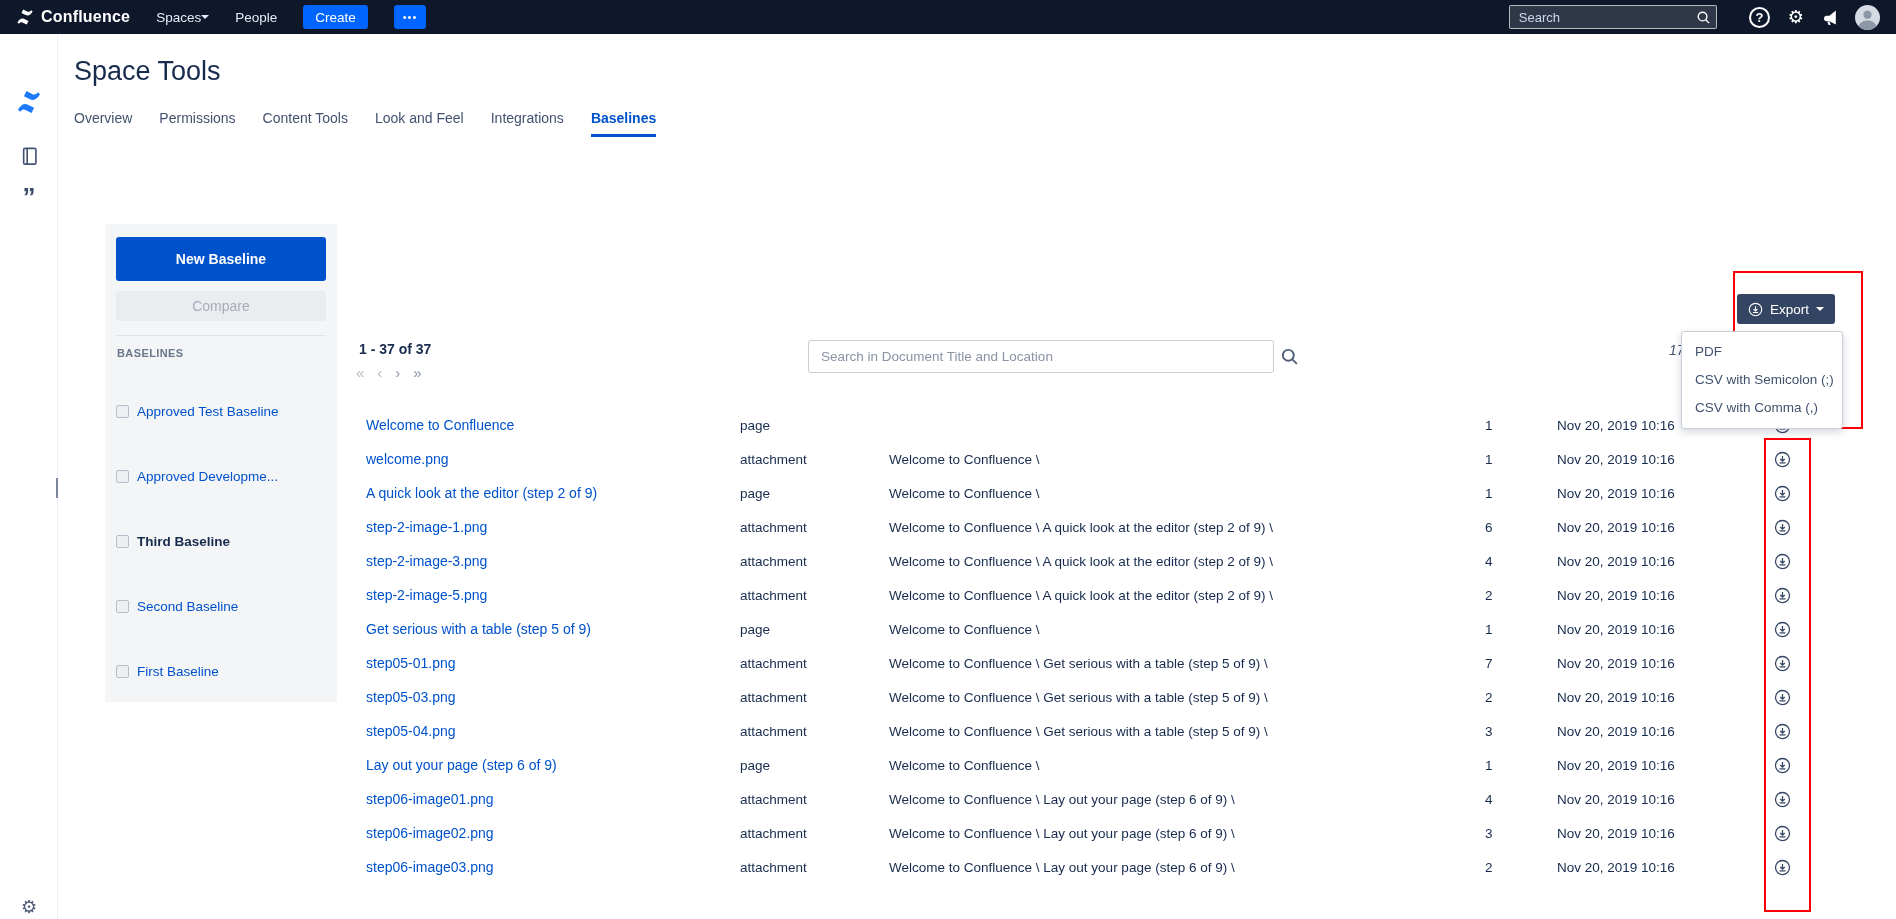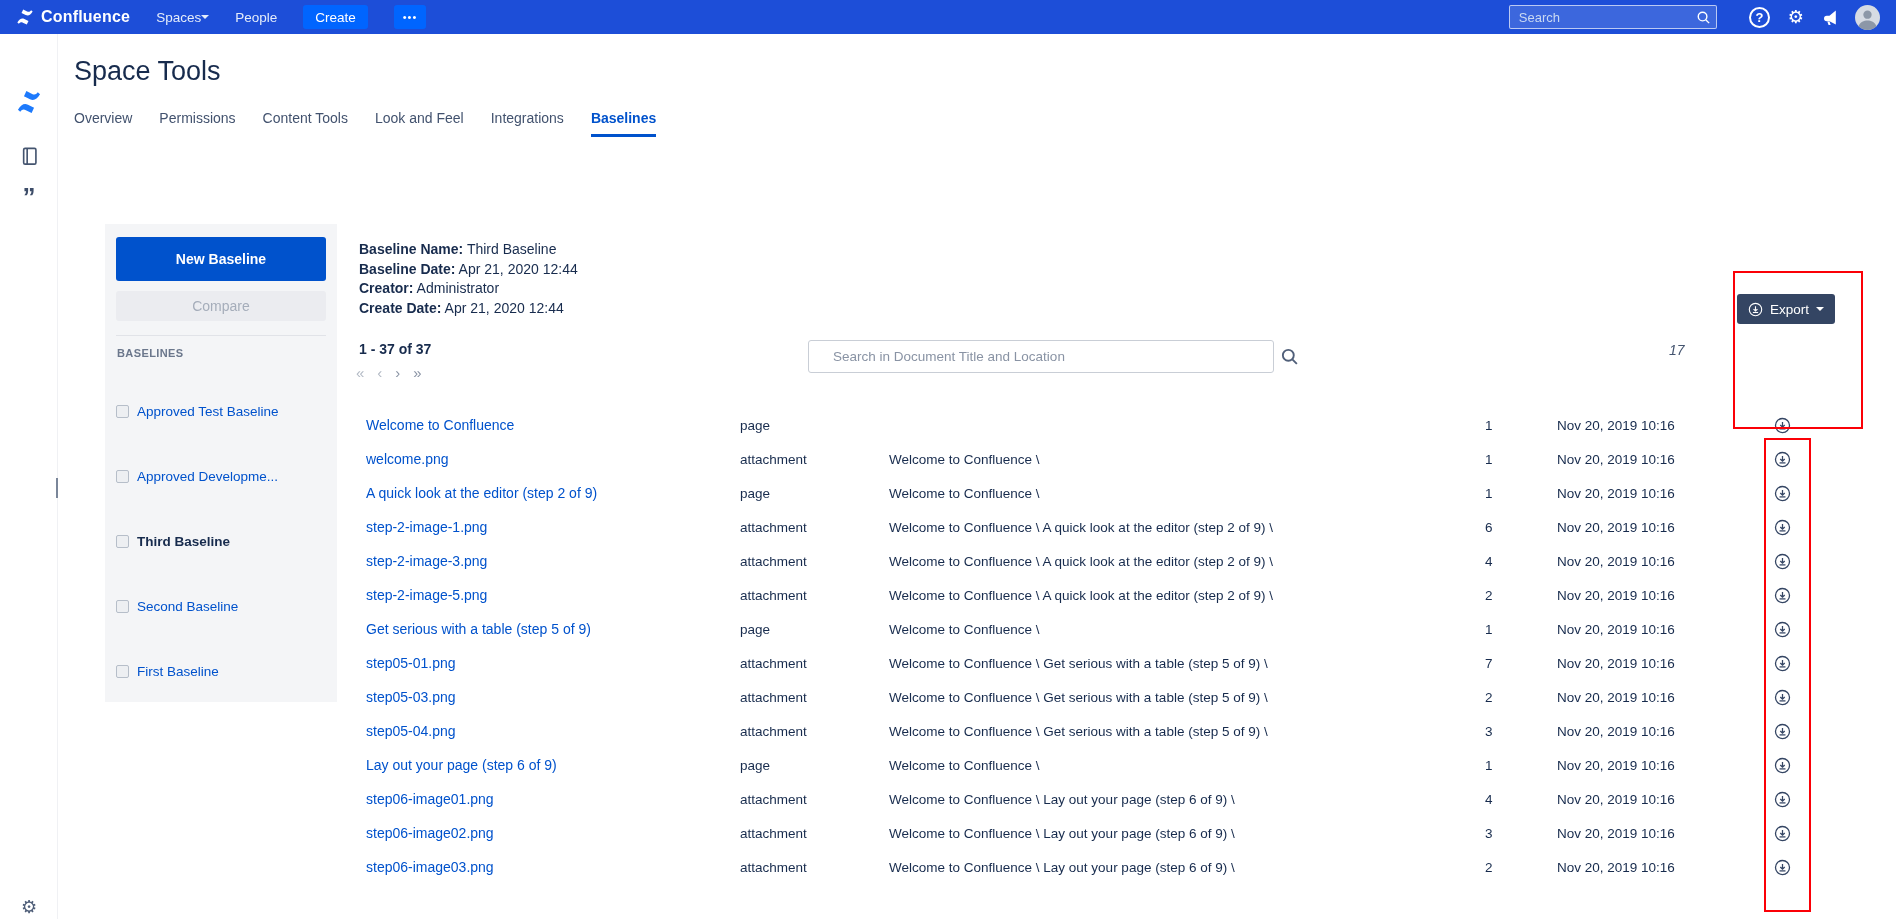--- a/index.html
+++ b/index.html
@@ -1,20 +1,20 @@
 <!DOCTYPE html>
 <html><head>
 <meta charset="utf-8">
 <style>
   * { margin:0; padding:0; box-sizing:border-box; }
   html,body { width:1896px; height:919px; background:#fff; font-family:"Liberation Sans",sans-serif; overflow:hidden; }
   .viewport { position:relative; width:1896px; height:919px; background:#fff; overflow:hidden; }
 
   
-  .topbar { position:absolute; top:0; left:0; width:1896px; height:34px; background:#1d4ed8; display:flex; align-items:center; padding:0 16px; color:#fff; z-index:60; }
+  .topbar { position:absolute; top:0; left:0; width:1896px; height:34px; background:#0f172a; display:flex; align-items:center; padding:0 16px; color:#fff; z-index:60; }
   .brand { display:flex; align-items:center; gap:7px; cursor:pointer; }
   .brand-name { font-size:16px; font-weight:bold; letter-spacing:.2px; }
   .topnav { display:flex; align-items:center; gap:26px; margin-left:26px; }
   .navitem { font-size:13.5px; color:#E4ECFA; display:flex; align-items:center; cursor:pointer; }
   .caret-down { width:0; height:0; border-left:4px solid transparent; border-right:4px solid transparent; border-top:4.5px solid #E4ECFA; display:inline-block; }
   .create-btn { background:#0065FF; color:#fff; border:none; border-radius:3px; font-size:13.5px; font-weight:500; height:24px; padding:0 12px; cursor:pointer; font-family:inherit; }
   .more-btn { background:#0065FF; color:#fff; border:none; border-radius:3px; font-size:11px; height:24px; padding:0 9px; cursor:pointer; letter-spacing:1px; font-family:inherit; }
   .spacer { flex:1; }
   .hsearch { position:relative; width:208px; height:24px; margin-right:14px; }
   .hsearch input { width:100%; height:100%; background:rgba(255,255,255,.14); border:1px solid rgba(255,255,255,.65); border-radius:2px; color:#fff; font-size:13px; padding:0 26px 0 9px; font-family:inherit; outline:none; }
@@ -57,21 +57,21 @@
 
   
   .details { position:absolute; left:359px; top:240px; font-size:14px; color:#172B4D; line-height:19.5px; }
   .details b { font-weight:bold; }
   .results-count { position:absolute; left:359px; top:341px; font-size:14px; font-weight:bold; color:#172B4D; }
   .pager { position:absolute; left:356px; top:364px; display:flex; gap:13px; font-size:15px; user-select:none; }
   .pg { cursor:pointer; color:#B3BAC5; }
   .pg.dark { color:#8993A4; }
 
   
-  .doc-search-input { position:absolute; left:808px; top:340px; width:466px; height:33px; border:1px solid #C9CED6; border-radius:3px; font-size:13.5px; color:#172B4D; padding:0 24px; font-family:inherit; outline:none; background:#fff; }
+  .doc-search-input { position:absolute; left:808px; top:340px; width:466px; height:33px; border:1px solid #C9CED6; border-radius:3px; font-size:13.5px; color:#172B4D; padding:0 12px; font-family:inherit; outline:none; background:#fff; }
   .doc-search-input::placeholder { color:#8993A4; }
   .doc-search-icon { position:absolute; left:1280px; top:347px; width:19px; height:19px; color:#505F79; cursor:pointer; }
 
   .obscured-text { position:absolute; left:1669px; top:342px; font-size:14px; font-style:italic; color:#44546F; }
 
   
   .export-btn { position:absolute; left:1737px; top:294px; height:30px; background:#344563; color:#fff; border:none; border-radius:3px; display:flex; align-items:center; gap:7px; padding:0 11px; font-size:13.5px; font-family:inherit; cursor:pointer; z-index:18; }
   .export-btn .caret-down { border-top-color:#fff; }
   .export-menu { position:absolute; left:1681px; top:331px; width:162px; background:#fff; border:1px solid #CBD0D8; border-radius:3px; box-shadow:0 3px 8px rgba(9,30,66,.18); padding:6px 0; z-index:20; }
   .menu-item { height:28px; line-height:28px; padding:0 13px; font-size:13.5px; color:#42526E; cursor:pointer; white-space:nowrap; }
@@ -199,26 +199,20 @@
       </div>
 
       <div class="bl-item">
         <span class="cb"></span>
         <a class="bl-label">First Baseline</a>
       </div>
     </div>
 
   </section>
 
-  <section class="details">
-    <p><b>Baseline Name:</b> <span>Third Baseline</span></p>
-    <p><b>Baseline Date:</b> <span>Apr 21, 2020 12:44</span></p>
-    <p><b>Creator:</b> <span>Administrator</span></p>
-    <p><b>Create Date:</b> <span>Apr 21, 2020 12:44</span></p>
-  </section>
 
   <div class="results-count">1 - 37 of 37</div>
   <div class="pager">
     <span class="pg">«</span>
     <span class="pg">‹</span>
     <span class="pg dark">›</span>
     <span class="pg dark">»</span>
   </div>
 
   <input class="doc-search-input" placeholder="Search in Document Title and Location" style="">
@@ -231,20 +225,25 @@
 
   <button class="export-btn">
     <svg width="15" height="15" viewBox="0 0 16 16">
       <circle cx="8" cy="8" r="6.6" fill="none" stroke="#fff" stroke-width="1.2"></circle>
       <path d="M8 4.6V9.4M5.9 7.5L8 9.6L10.1 7.5" fill="none" stroke="#fff" stroke-width="1.2"></path>
       <path d="M5.2 11.2h5.6" stroke="#fff" stroke-width="1.2"></path>
     </svg>
     <span>Export</span>
     <span class="caret-down"></span>
   </button>
+  <div class="export-menu" id="export-menu">
+      <div class="menu-item">PDF</div>
+      <div class="menu-item">CSV with Semicolon (;)</div>
+      <div class="menu-item">CSV with Comma (,)</div>
+    </div>
 
   <div class="red-rect rect-export"></div>
   <div class="red-rect rect-column"></div>
 
   <div class="doc-table">
     <div id="table-body">
       <div class="trow">
         <a class="doc-link">Welcome to Confluence</a>
         <span class="cell c-type">page</span>
         <span class="cell c-loc"></span>

